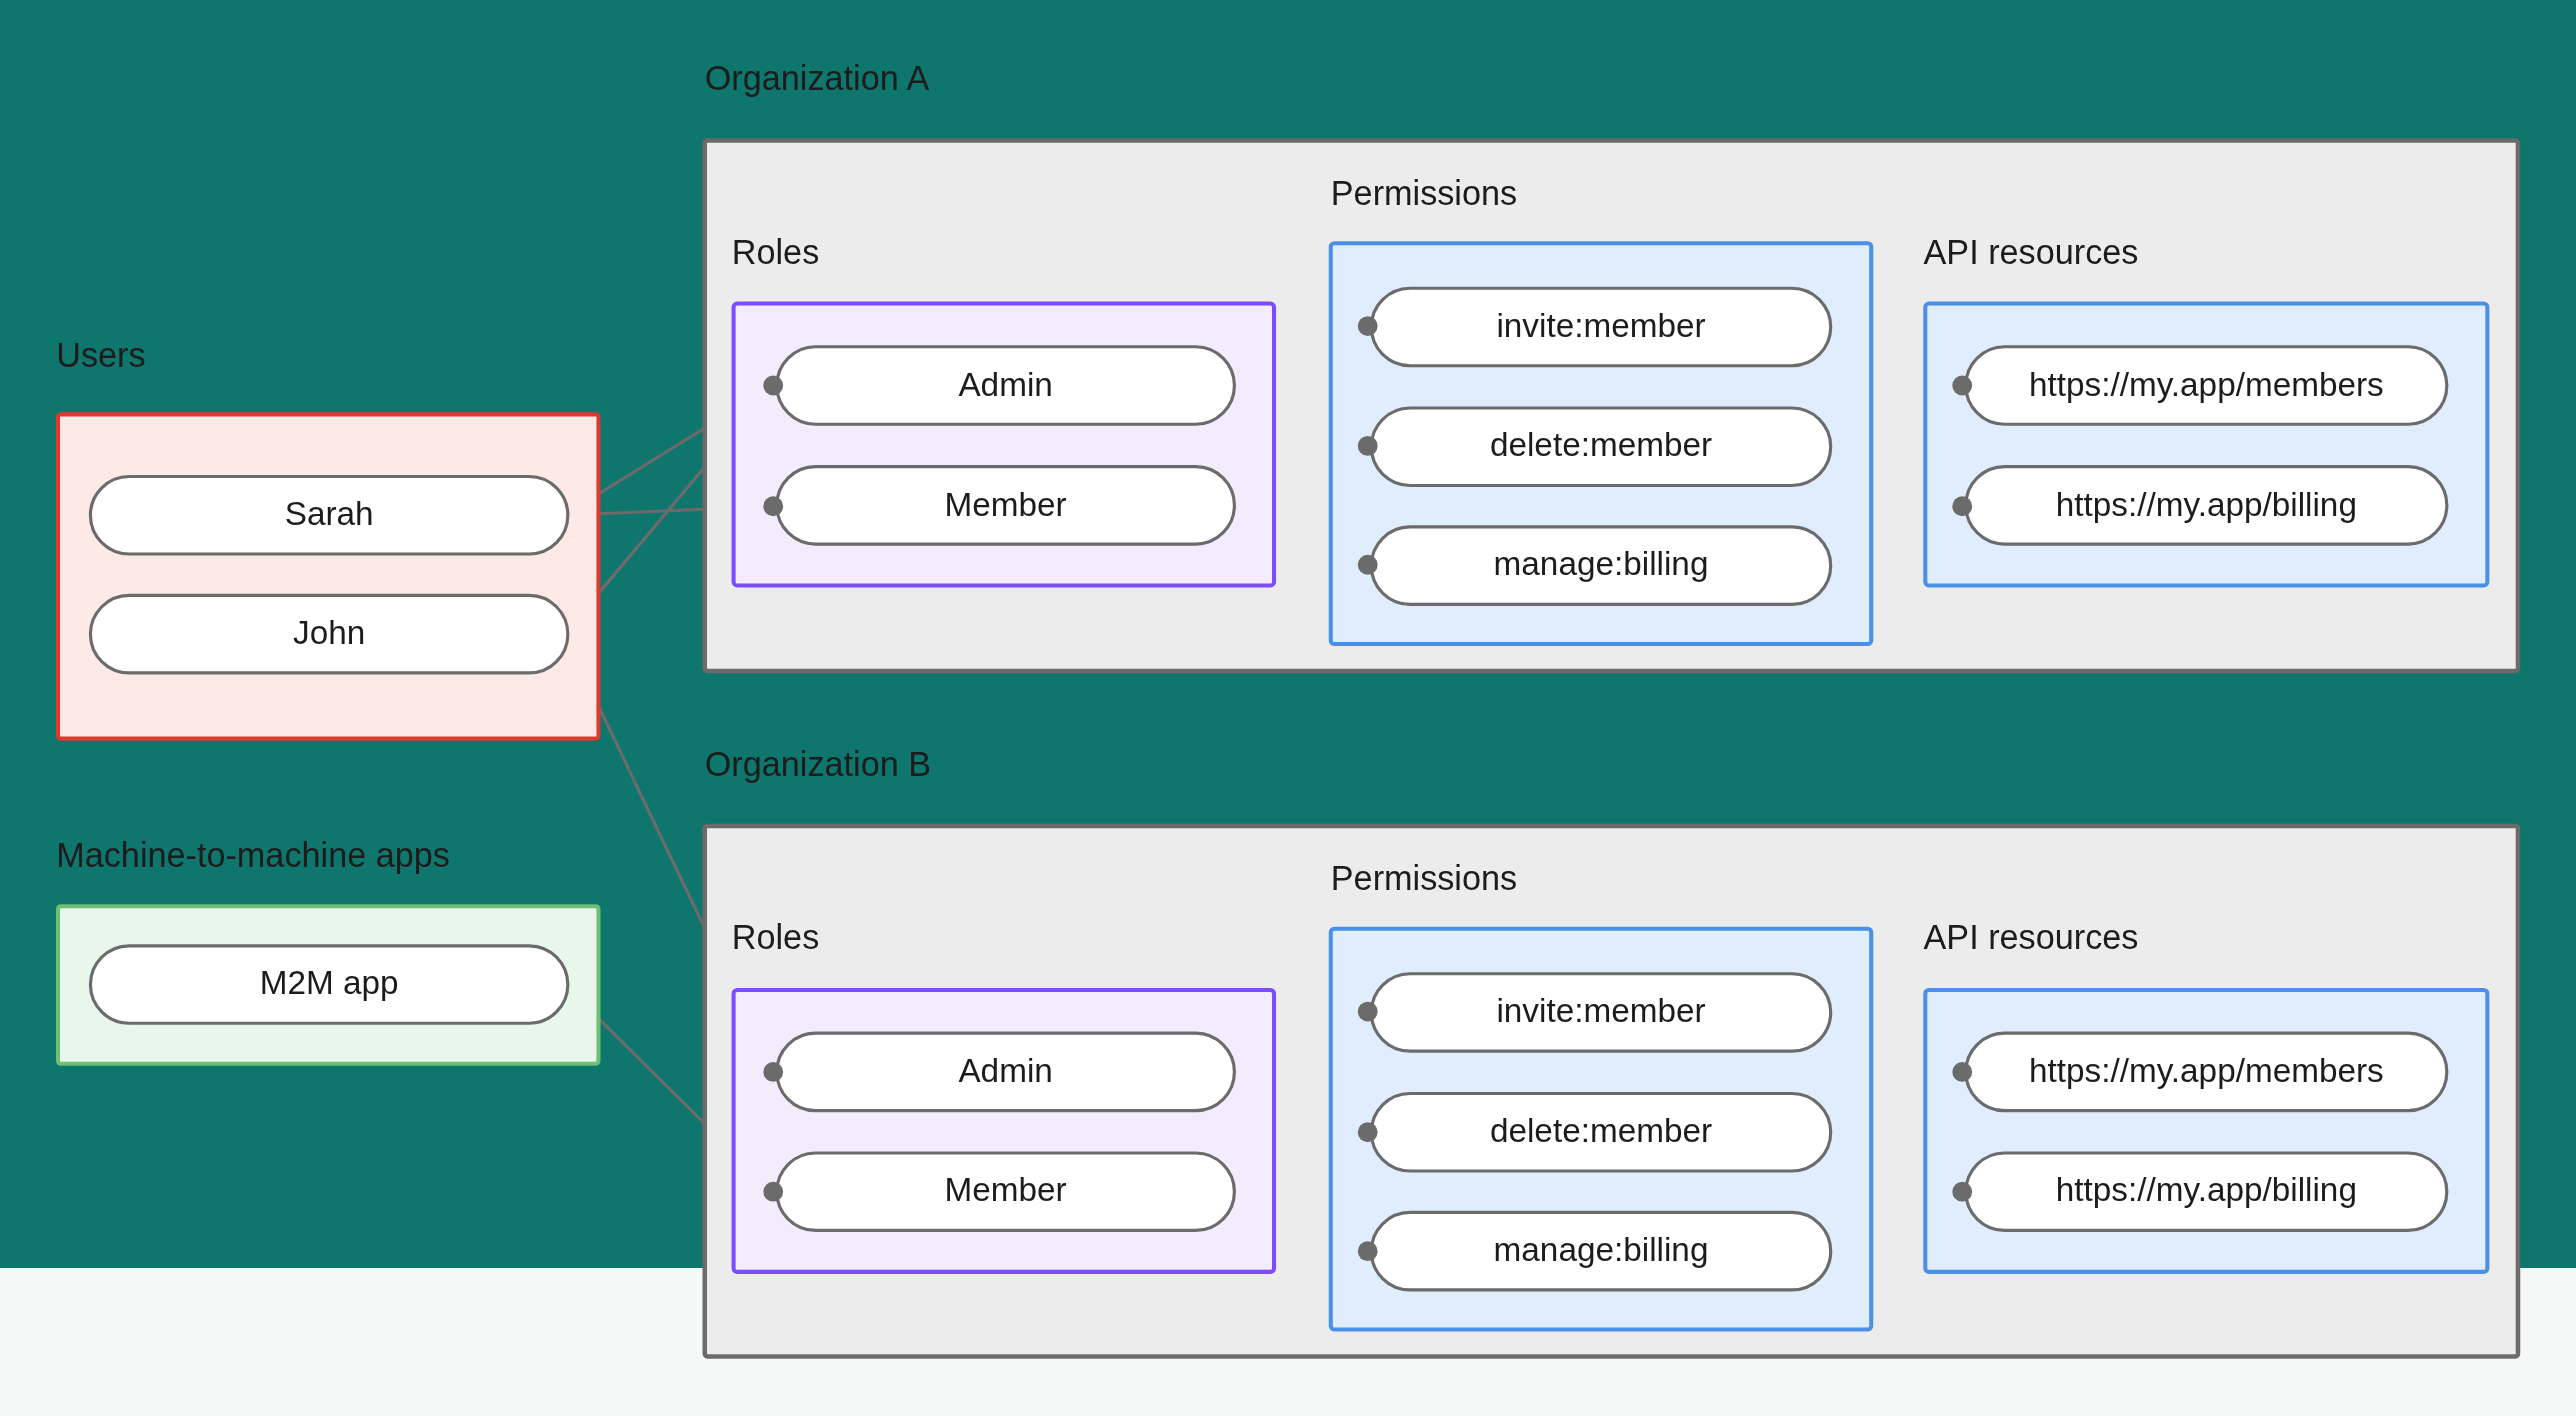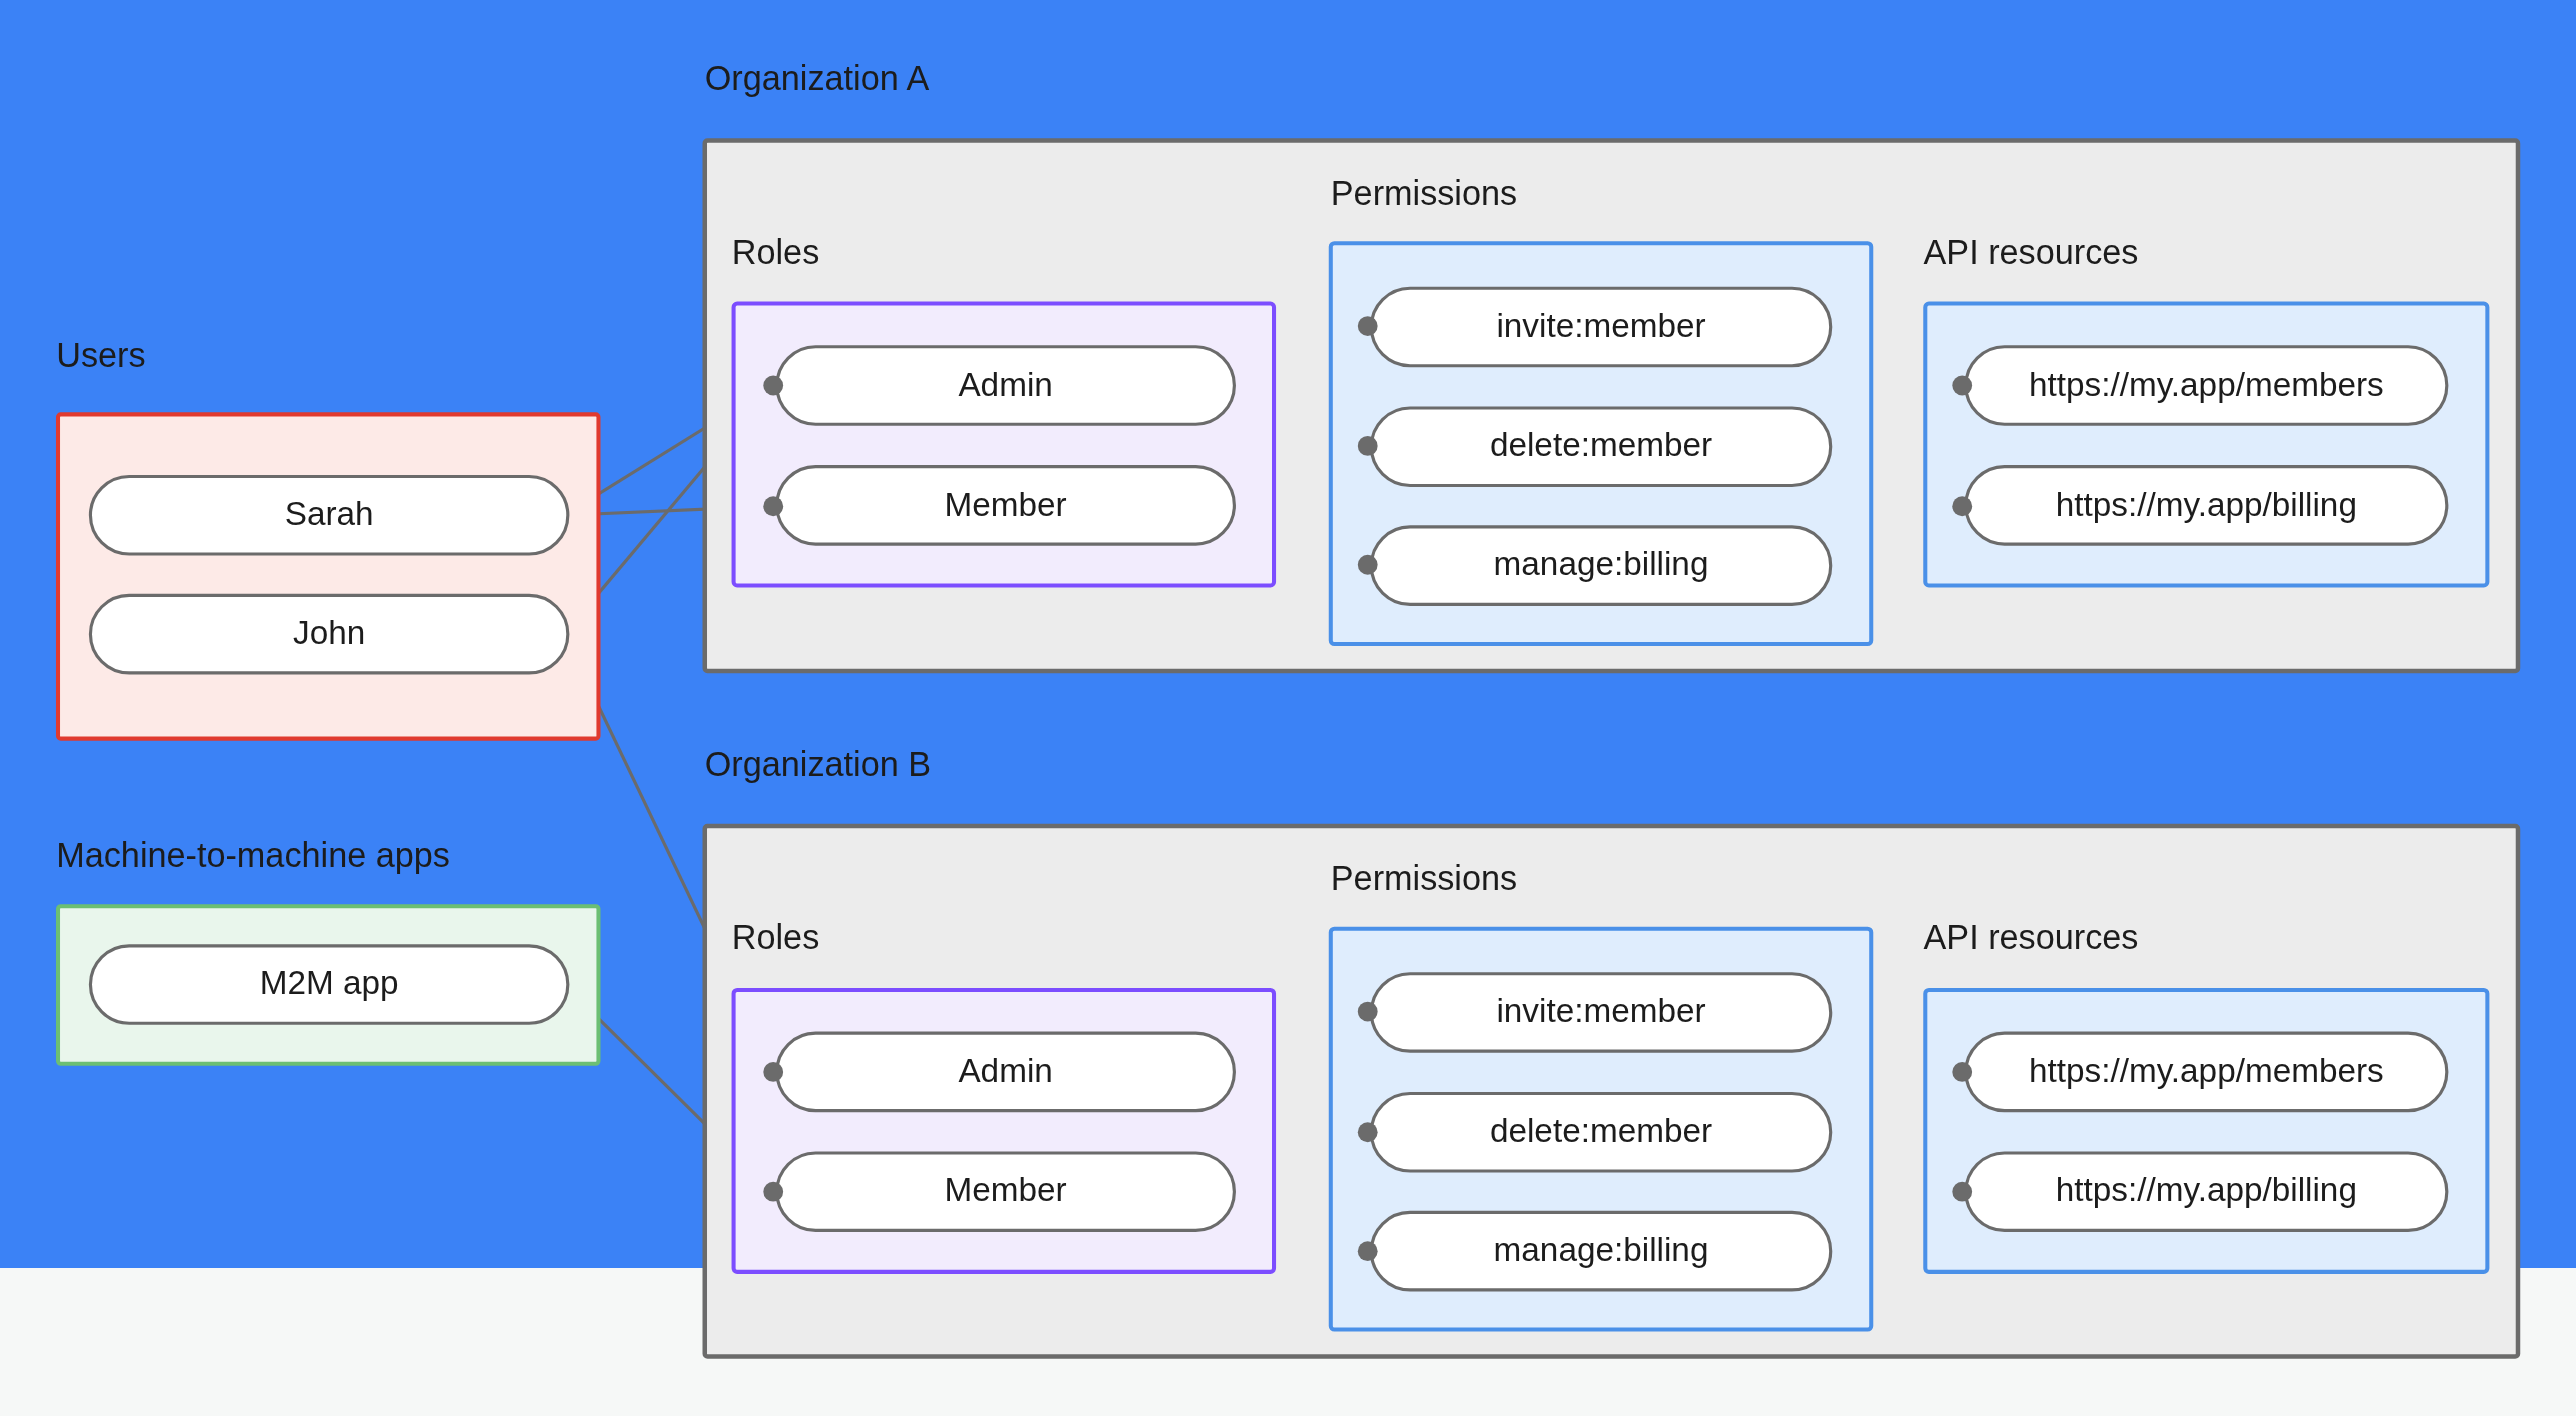--- a/index.html
+++ b/index.html
@@ -1,18 +1,18 @@
 <!DOCTYPE html>
 <html style="font-size:14.4px"><head>
 <meta charset="utf-8">
 <style>
   html,body{margin:0;padding:0;background:#f6f8f7;}
   body{width:2576px;height:1416px;overflow:hidden;
        font-family:"Liberation Sans","DejaVu Sans",sans-serif;}
-  #stage{position:relative;width:2576px;height:1268px;background:#3b82f6;text-align:center;}
+  #stage{position:relative;width:2576px;height:1268px;background:#0f766e;text-align:center;}
   svg{position:absolute;left:0;top:0;width:2576px;height:1416px;}
   .grp-label{font-size:38px;fill:#1c1c1c;dominant-baseline:middle;}
   .node-label{font-size:37px;fill:#1c1c1c;text-anchor:middle;dominant-baseline:middle;}
   .pill{fill:#ffffff;stroke:#6b6b6b;stroke-width:3.5;}
   .container{stroke-width:4.5;}
   .org-box{fill:#ececec;stroke:#6b6b6b;stroke-width:5;}
   .edge{stroke:#6b6b6b;stroke-width:3.5;fill:none;}
   .dot{fill:#6b6b6b;}
 </style>
 </head>

